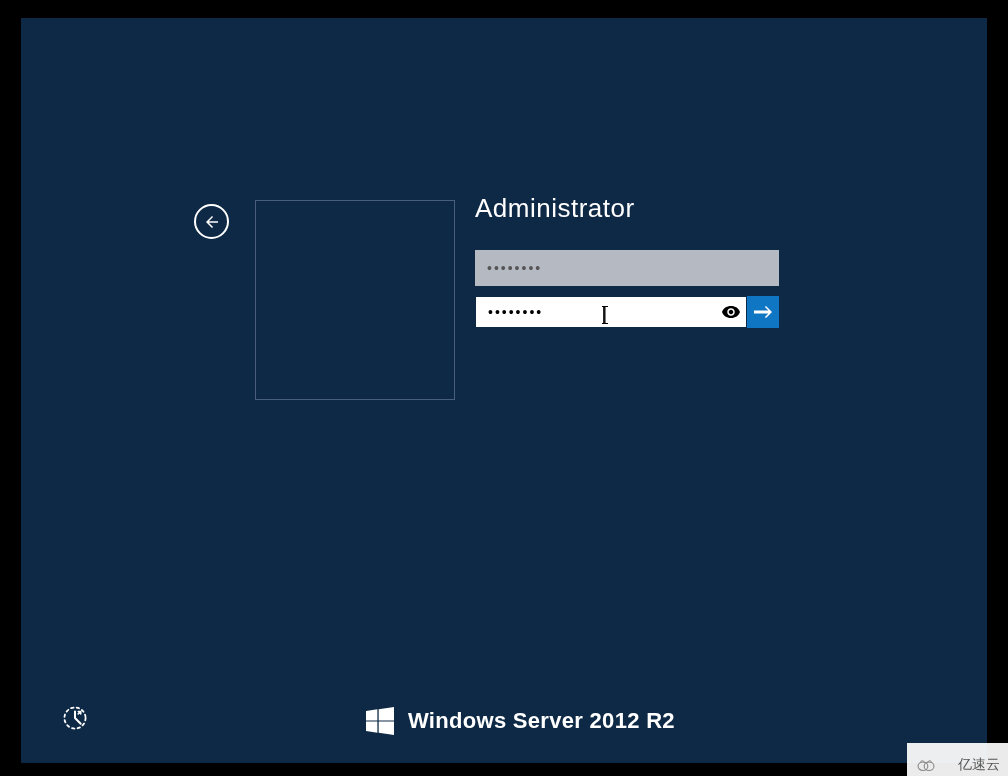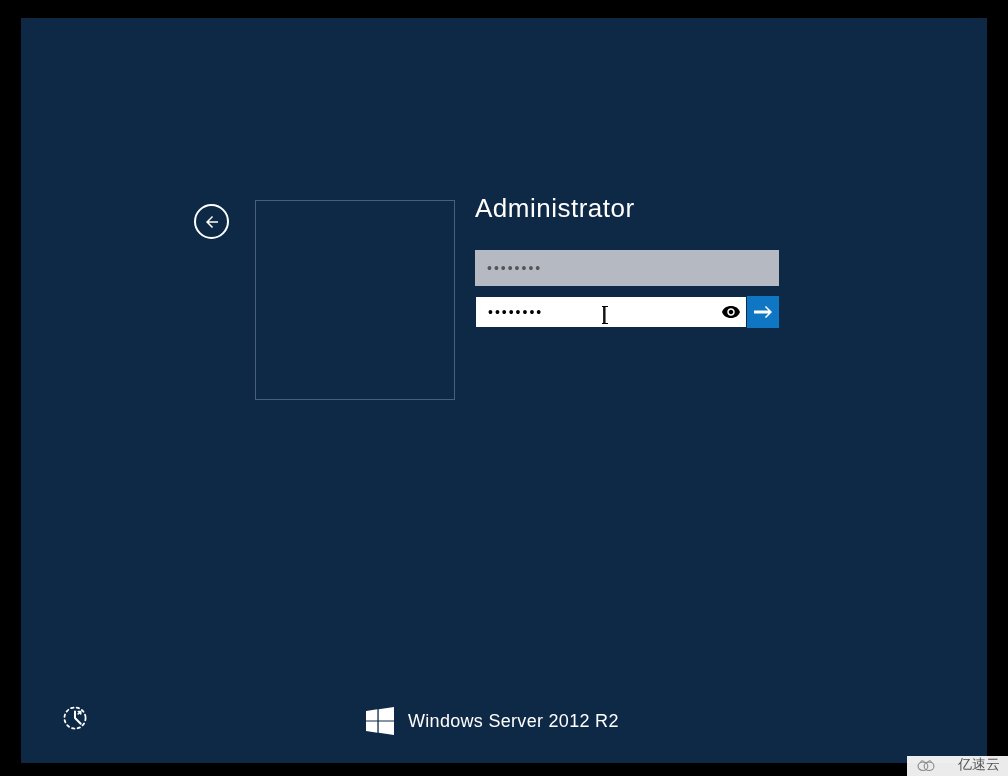--- a/index.html
+++ b/index.html
@@ -156,30 +156,30 @@
       align-items: center;
       color: #fff;
     }
     .windows-logo {
       width: 28px;
       height: 28px;
       fill: #fff;
       margin-right: 14px;
     }
     .brand-text {
-      font-size: 18px;
-      font-weight: 400;
+      font-size: 22px;
+      font-weight: 700;
       letter-spacing: 0.3px;
     }
     .watermark {
       position: absolute;
       right: 0;
       bottom: 0;
       background: rgba(255,255,255,0.92);
-      padding: 0 8px 2px 8px;
+      padding: 13px 8px 2px 8px;
       display: flex;
       align-items: center;
       gap: 21px;
       font-size: 14px;
       color: #555;
       font-family: sans-serif;
     }
     .watermark-icon {
       width: 22px;
       height: 16px;

